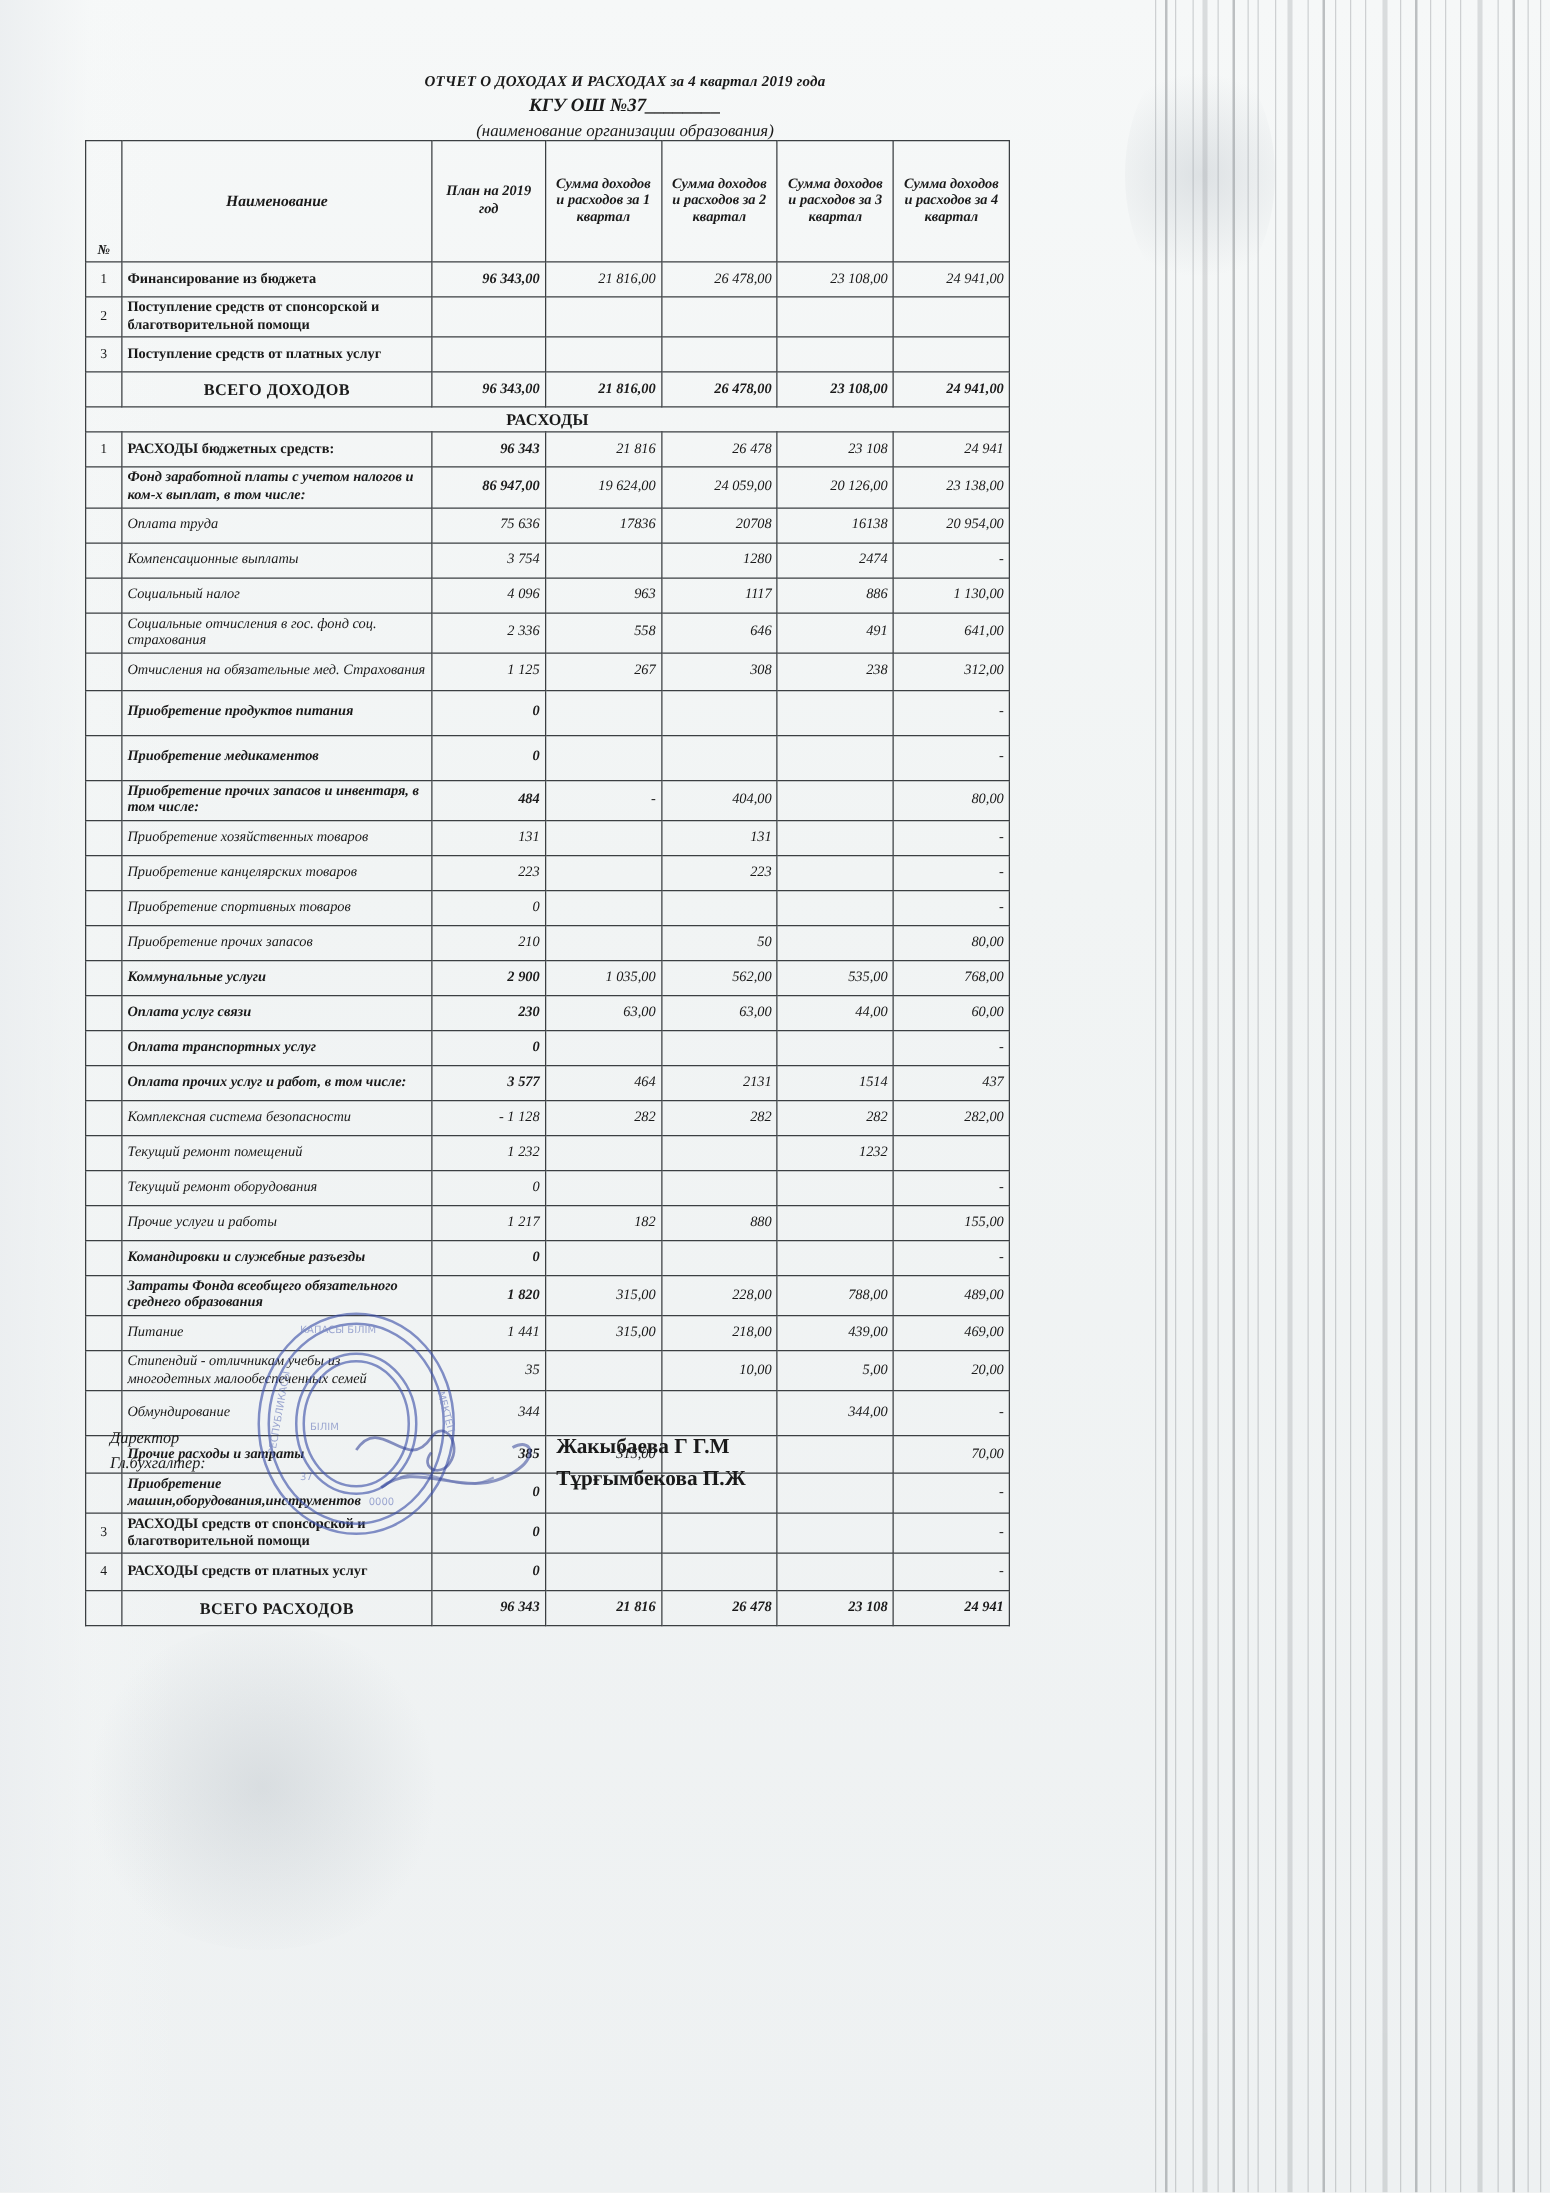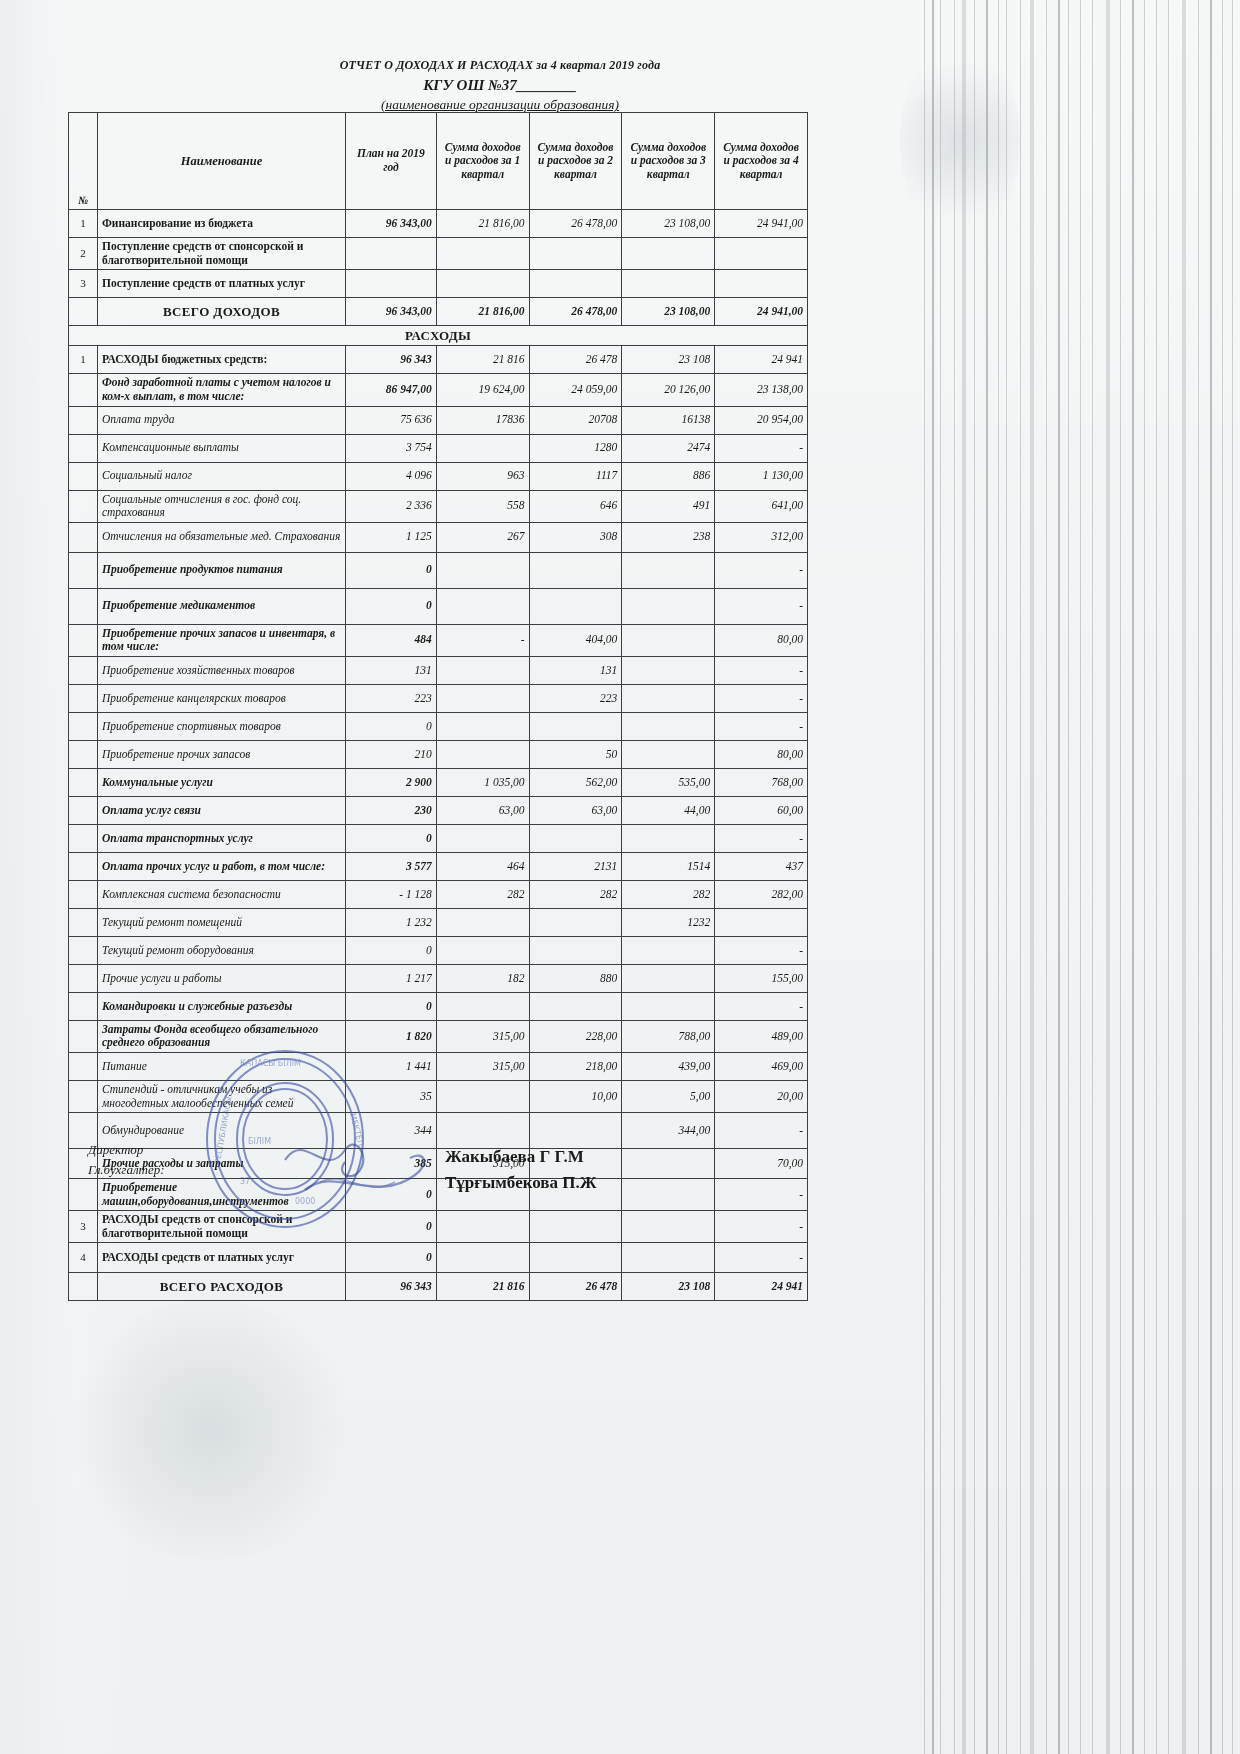--- a/index.html
+++ b/index.html
@@ -22,21 +22,21 @@
   .streaks{position:absolute;right:0;top:0;width:330px;height:1754px;opacity:.85;}
   .streaks i{position:absolute;top:0;bottom:0;width:1px;background:#6f7478;opacity:.35;}
   .streaks i.b{width:2px;opacity:.5;}
   .streaks i.c{width:4px;opacity:.25;}
 
   .page{position:absolute;left:0;top:0;width:1240px;height:1754px;}
 
   .header{position:absolute;left:0;top:58px;width:1000px;text-align:center;}
   .hdr-line{font-style:italic;font-weight:bold;font-size:12px;letter-spacing:.2px;}
   .hdr-line2{font-style:italic;font-weight:bold;font-size:15px;margin-top:4px;}
-  .hdr-line3{font-style:italic;font-size:13.5px;margin-top:3px;text-decoration:underline;}
+  .hdr-line3{font-style:italic;font-size:13.5px;margin-top:3px;}
 
   table.main{
     position:absolute;left:68px;top:112px;width:740px;
     border-collapse:collapse;
     font-size:11.5px;
   }
   table.main td,table.main th{
     border:1px solid #3b3f42;
     padding:2px 4px;
     vertical-align:middle;

